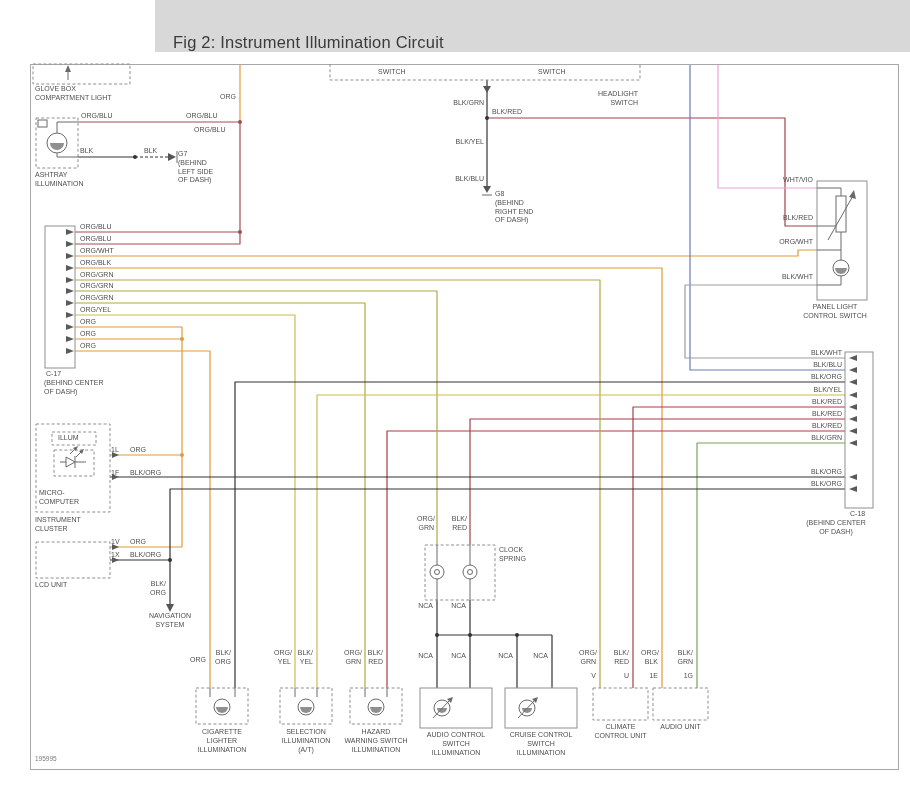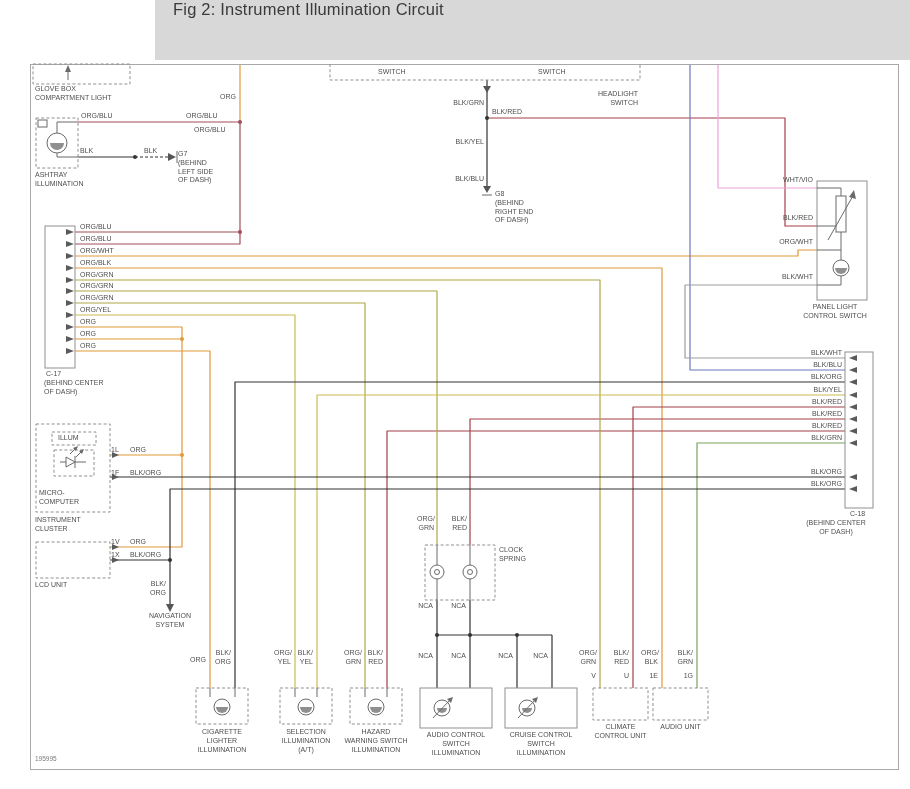--- a/index.html
+++ b/index.html
@@ -1,18 +1,18 @@
 <!DOCTYPE html>
 <html><head>
 <meta charset="utf-8">
 <style>
   html,body{margin:0;padding:0;background:#fff;}
   body{width:910px;height:789px;font-family:"Liberation Sans",sans-serif;}
   .page{position:relative;width:910px;height:789px;background:#fff;overflow:hidden;}
-  .titlebar{position:absolute;left:155px;top:0;right:0;height:60px;background:#d8d8d8;display:flex;align-items:flex-start;}
+  .titlebar{position:absolute;left:155px;top:0;right:0;height:52px;background:#d8d8d8;display:flex;align-items:flex-end;}
   .titletext{font-size:16.5px;color:#3b3b3b;padding-left:18px;letter-spacing:.2px;}
   .frame{position:absolute;left:30px;top:64px;width:869px;height:706px;border:1px solid #a8a8a8;background:#fff;box-sizing:border-box;}
   svg.wiring{position:absolute;left:0;top:0;width:910px;height:789px;}
   .w{fill:none;stroke-width:1.2;stroke-linejoin:round;}
   .c-org{stroke:#e29a3a}.c-mar{stroke:#a04f57}.c-red{stroke:#a33f48}.c-grn{stroke:#7ba25b}
   .c-olv{stroke:#b0a845}.c-yel{stroke:#cdbb4e}.c-pnk{stroke:#efa3da}.c-blu{stroke:#6d78bd}
   .c-gry{stroke:#9d9d9d}.c-blk{stroke:#333}
   .bx{fill:none;stroke:#8f8f8f;stroke-width:1}
   .bxd{stroke-dasharray:3 2.2}
   .sym{fill:none;stroke:#6a6a6a;stroke-width:1}

